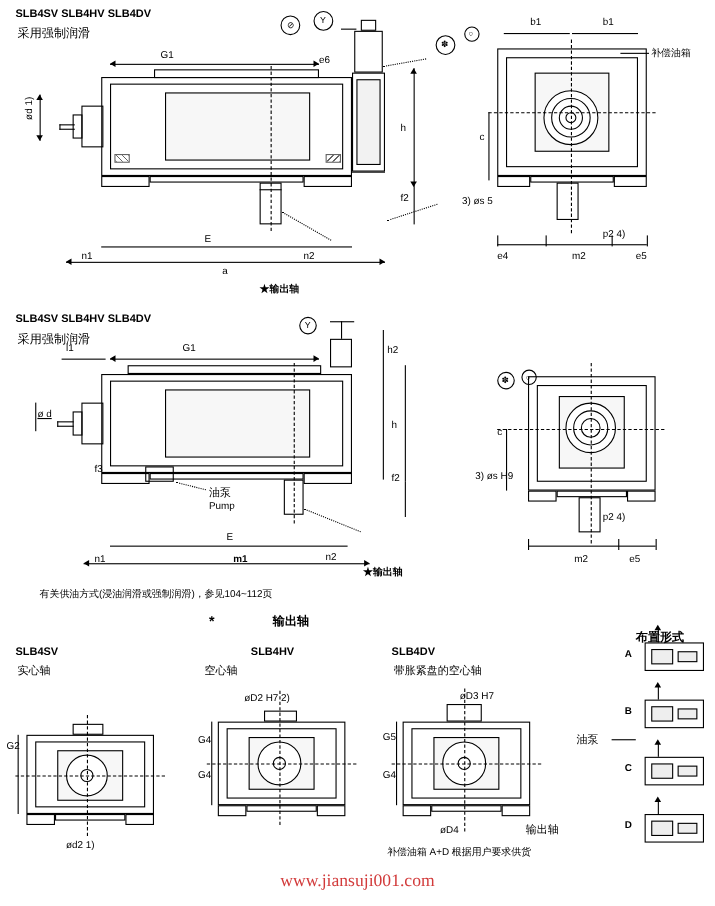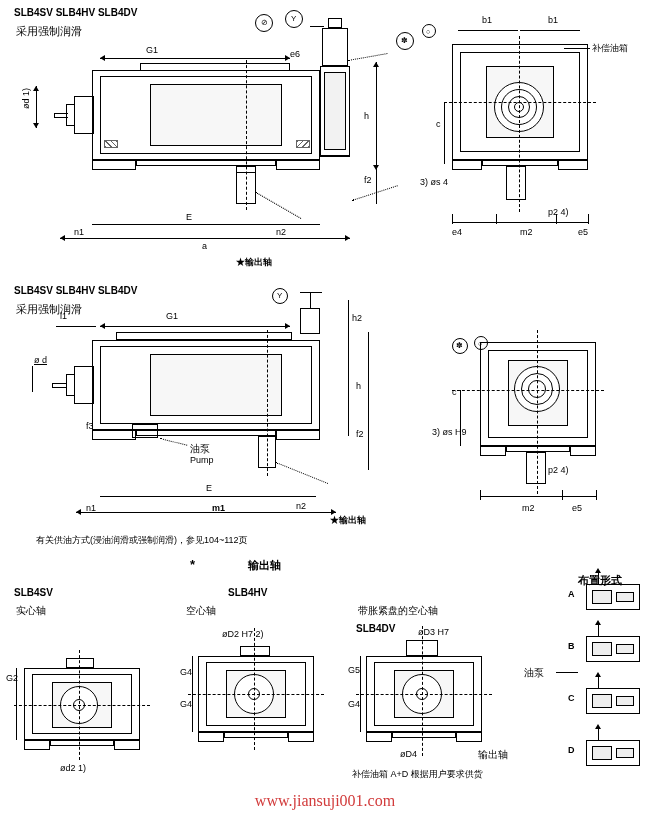--- a/index.html
+++ b/index.html
@@ -118,21 +118,21 @@
   <div class="dash-h" style="left:444px;top:102px;width:152px;"></div>
 </div>
 <div class="t" style="left:482px;top:16px;">b1</div>
 <div class="t" style="left:548px;top:16px;">b1</div>
 <div class="ln hl" style="left:458px;top:30px;width:60px;"></div>
 <div class="ln hl" style="left:520px;top:30px;width:60px;"></div>
 <div class="t" style="left:592px;top:44px;">补偿油箱</div>
 <div class="ln hl" style="left:564px;top:48px;width:26px;"></div>
 <div class="t" style="left:436px;top:120px;">c</div>
 <div class="ln vl" style="left:444px;top:102px;height:62px;"></div>
-<div class="t" style="left:420px;top:178px;">3)  øs 4</div>
+<div class="t" style="left:420px;top:178px;">3)  øs 5</div>
 <div class="t" style="left:548px;top:208px;">p2 4)</div>
 <div class="t" style="left:452px;top:228px;">e4</div>
 <div class="t" style="left:520px;top:228px;">m2</div>
 <div class="t" style="left:578px;top:228px;">e5</div>
 <div class="ln hl" style="left:452px;top:222px;width:136px;"></div>
 <div class="ln vl" style="left:452px;top:214px;height:10px;"></div>
 <div class="ln vl" style="left:496px;top:214px;height:10px;"></div>
 <div class="ln vl" style="left:556px;top:214px;height:10px;"></div>
 <div class="ln vl" style="left:588px;top:214px;height:10px;"></div>
 
@@ -171,21 +171,21 @@
 </div>
 
 <div class="t" style="left:60px;top:312px;">l1</div>
 <div class="t" style="left:166px;top:312px;">G1</div>
 <div class="ln hl" style="left:100px;top:326px;width:190px;"></div>
 <div class="arrowL" style="left:100px;top:323px;"></div>
 <div class="arrowR" style="left:285px;top:323px;"></div>
 <div class="ln hl" style="left:56px;top:326px;width:40px;"></div>
 <div class="t" style="left:352px;top:314px;">h2</div>
 <div class="ln vl" style="left:348px;top:300px;height:136px;"></div>
-<div class="t" style="left:34px;top:356px;text-decoration:underline;">ø d</div>
+<div class="t" style="left:34px;top:372px;text-decoration:underline;">ø d</div>
 <div class="ln vl" style="left:32px;top:366px;height:26px;"></div>
 <div class="t" style="left:356px;top:382px;">h</div>
 <div class="ln vl" style="left:368px;top:332px;height:106px;"></div>
 <div class="t" style="left:86px;top:422px;">f3</div>
 <div class="t" style="left:356px;top:430px;">f2</div>
 <div class="ln vl" style="left:368px;top:438px;height:32px;"></div>
 <div class="t" style="left:190px;top:444px;font-size:10px;">油泵</div>
 <div class="t" style="left:190px;top:456px;font-size:9px;">Pump</div>
 <div class="t" style="left:86px;top:504px;">n1</div>
 <div class="t" style="left:212px;top:504px;font-weight:bold;">m1</div>
@@ -260,21 +260,21 @@
   <div class="box" style="left:224px;top:732px;width:64px;height:6px;"></div>
   <div class="box" style="left:240px;top:646px;width:30px;height:10px;"></div>
   <div class="dash-v" style="left:254px;top:628px;height:122px;"></div>
   <div class="dash-h" style="left:188px;top:694px;width:136px;"></div>
 </div>
 <div class="t" style="left:222px;top:630px;">øD2 H7 2)</div>
 <div class="t" style="left:180px;top:668px;">G4</div>
 <div class="t" style="left:180px;top:700px;">G4</div>
 <div class="ln vl" style="left:192px;top:656px;height:76px;"></div>
 
-<div class="tb" style="left:356px;top:588px;font-size:10px;margin-top:36px;">SLB4DV</div>
+<div class="tb" style="left:356px;top:588px;font-size:10px;">SLB4DV</div>
 <div class="t" style="left:358px;top:606px;font-size:10px;">带胀紧盘的空心轴</div>
 <div>
   <div class="box" style="left:366px;top:656px;width:116px;height:76px;"></div>
   <div class="box" style="left:374px;top:662px;width:100px;height:64px;"></div>
   <div class="box" style="left:394px;top:670px;width:60px;height:48px;background:#f7f7f7;"></div>
   <div class="circ" style="left:402px;top:674px;width:40px;height:40px;"></div>
   <div class="circ" style="left:416px;top:688px;width:12px;height:12px;"></div>
   <div class="box" style="left:366px;top:732px;width:26px;height:10px;"></div>
   <div class="box" style="left:456px;top:732px;width:26px;height:10px;"></div>
   <div class="box" style="left:392px;top:732px;width:64px;height:6px;"></div>

